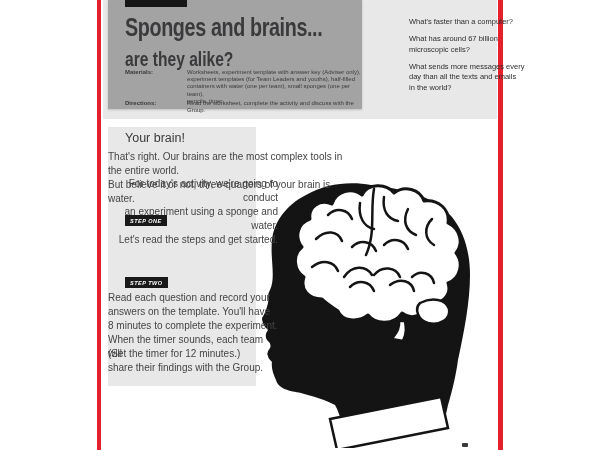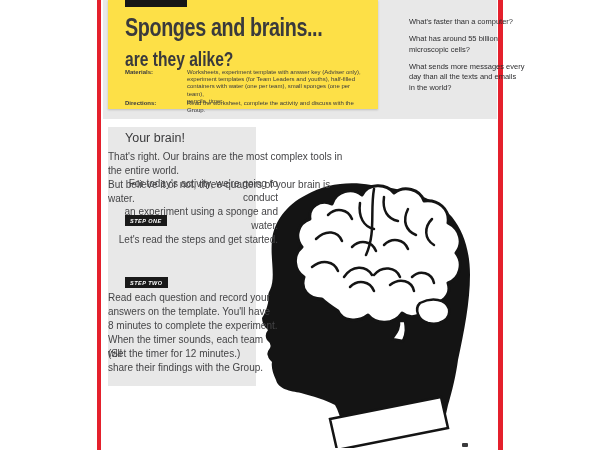--- a/index.html
+++ b/index.html
@@ -2,22 +2,22 @@
 <html><head>
 <meta charset="utf-8">
 <style>
   html,body{margin:0;padding:0;background:#ffffff;}
   .page{position:relative;width:600px;height:450px;background:#ffffff;overflow:hidden;
         font-family:"Liberation Sans",sans-serif;}
   .redbar{position:absolute;top:0;width:4px;height:450px;background:#e4202c;}
   .redbar.left{left:97px;}
   .redbar.right{left:498px;width:5px;}
   .top-gray{position:absolute;left:103px;top:0;width:394px;height:119px;background:#e8e8e8;}
-  .card{position:absolute;left:108px;top:0;width:254px;height:109px;background:#fde047;
-        box-shadow:0 1px 2px rgba(0,0,0,.18);padding-left:16px;}
+  .card{position:absolute;left:108px;top:0;width:254px;height:109px;background:#a3a3a3;
+        box-shadow:0 1px 2px rgba(0,0,0,.18);}
   .tab{position:absolute;left:17px;top:0;width:62px;height:7px;background:#161616;}
   .title{position:absolute;left:17px;top:12px;font-size:26px;font-weight:700;color:#3a3a3c;
          letter-spacing:-.5px;white-space:nowrap;transform:scaleX(.76);transform-origin:left top;}
   .subtitle{position:absolute;left:17px;top:48px;font-size:20px;font-weight:700;color:#3a3a3c;
          white-space:nowrap;transform:scaleX(.78);transform-origin:left top;}
   .meta-label{position:absolute;left:17px;font-size:6px;font-weight:700;color:#3a3a3c;line-height:7.2px;}
   .meta-text{position:absolute;left:79px;width:174px;font-size:6px;color:#3a3a3c;line-height:7.2px;
          white-space:pre-line;}
   .questions{position:absolute;left:368px;top:17px;width:130px;font-size:7.5px;line-height:10.5px;
          color:#2e2e30;margin-left:41px;}
@@ -56,21 +56,21 @@
     <div class="meta-text" style="top:69px">Worksheets, experiment template with answer key (Adviser only),
 experiment templates (for Team Leaders and youths), half-filled
 containers with water (one per team), small sponges (one per team),
 pencils, timer</div>
     <div class="meta-label" style="top:100px">Directions:</div>
     <div class="meta-text" style="top:100px">Read the worksheet, complete the activity and discuss with the Group.</div>
   </div>
 
   <div class="questions">
     <p class="q">What's faster than a computer?</p>
-    <p class="q">What has around 55 billion
+    <p class="q">What has around 67 billion
 microscopic cells?</p>
     <p class="q">What sends more messages every
 day than all the texts and emails
 in the world?</p>
   </div>
 
   <div class="activity-gray"></div>
 
   <div class="illus">
     <svg viewBox="0 0 241 321">

